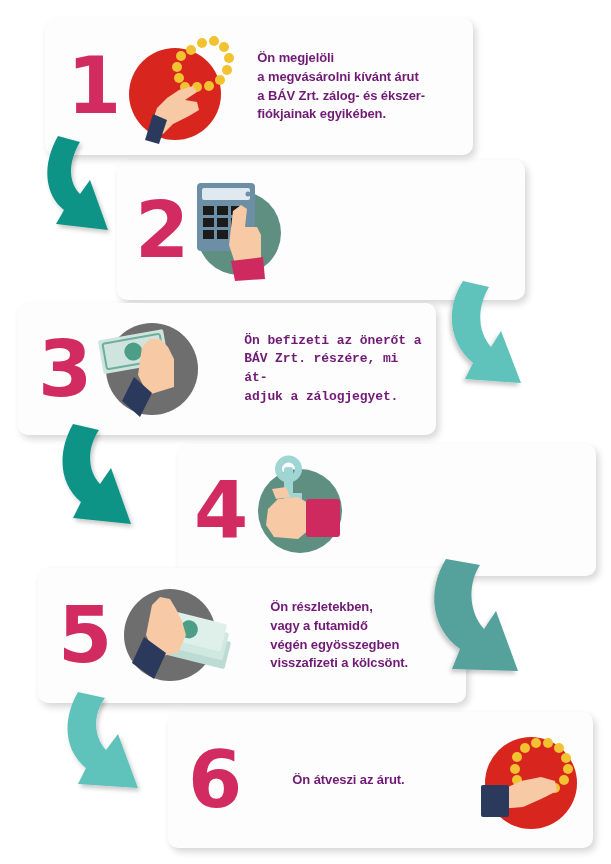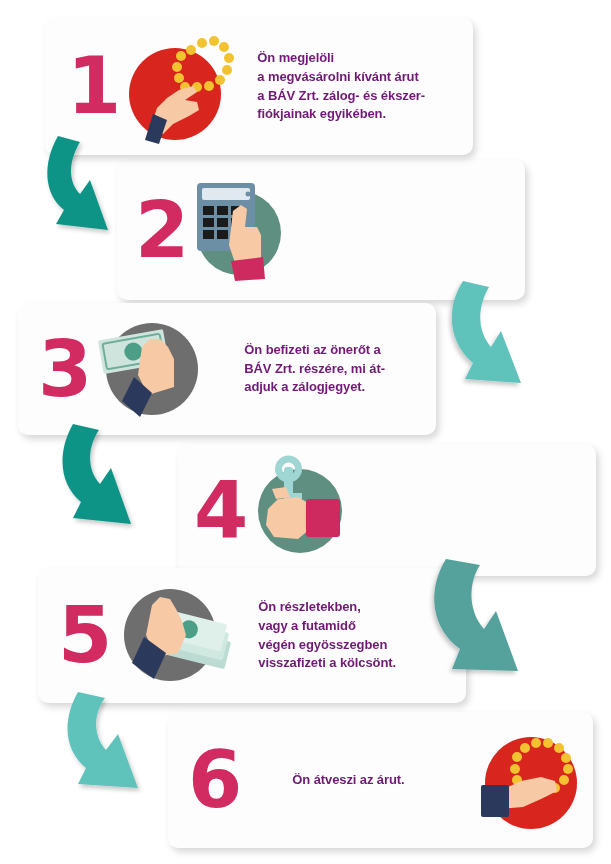--- a/index.html
+++ b/index.html
@@ -187,21 +187,21 @@
           <rect x="6" y="20" width="66" height="34" rx="2" fill="#cfe4dd"></rect>
           <rect x="10" y="24" width="58" height="26" rx="2" fill="none" stroke="#6fae9c" stroke-width="2"></rect>
           <circle cx="39" cy="37" r="9" fill="#4d9e86"></circle>
         </g>
 
         <path d="M48,34 L56,26 L66,26 L74,34 L80,46 L80,74 L54,82 L44,62 Z" fill="#f7c9a5"></path>
         <path d="M40,64 L58,80 L46,104 L28,88 Z" fill="#2b3a5c"></path>
       </svg>
     </div>
 
-    <div class="txt left" style="margin-left:38px;">Ön befizeti az önerőt a
+    <div class="txt left" style="margin-left:38px;font-family:Liberation Mono, monospace;">Ön befizeti az önerőt a
 BÁV Zrt. részére, mi át-
 adjuk a zálogjegyet.</div>
   </div>
 
   <div class="card" style="left:178px;top:444px;width:418px;height:132px;padding:0 10px 0 16px;">
     <div class="num">4</div>
 
 
     <div class="ico" style="width:104px;height:110px;">
       <svg width="104" height="110" viewBox="0 0 104 110">
@@ -233,21 +233,21 @@
           <rect x="40" y="44" width="70" height="28" rx="2" fill="#cfe8e0"></rect>
           <rect x="36" y="36" width="70" height="28" rx="2" fill="#dff0ea"></rect>
           <circle cx="70" cy="50" r="9" fill="#4d9e86"></circle>
         </g>
 
         <path d="M36,26 L44,18 L54,20 L60,30 L66,42 L70,56 L62,74 L40,78 L30,56 Z" fill="#f7c9a5"></path>
         <path d="M28,58 L50,74 L38,100 L16,84 Z" fill="#2b3a5c"></path>
       </svg>
     </div>
 
-    <div class="txt left" style="margin-left:24px;">Ön részletekben,
+    <div class="txt left" style="margin-left:36px;">Ön részletekben,
 vagy a futamidő
 végén egyösszegben
 visszafizeti a kölcsönt.</div>
   </div>
 
   <div class="card front" style="left:168px;top:712px;width:425px;height:136px;padding:0 8px 0 20px;">
     <div class="num">6</div>
 
     <div class="txt left" style="margin-left:52px;">Ön átveszi az árut.</div>
 

